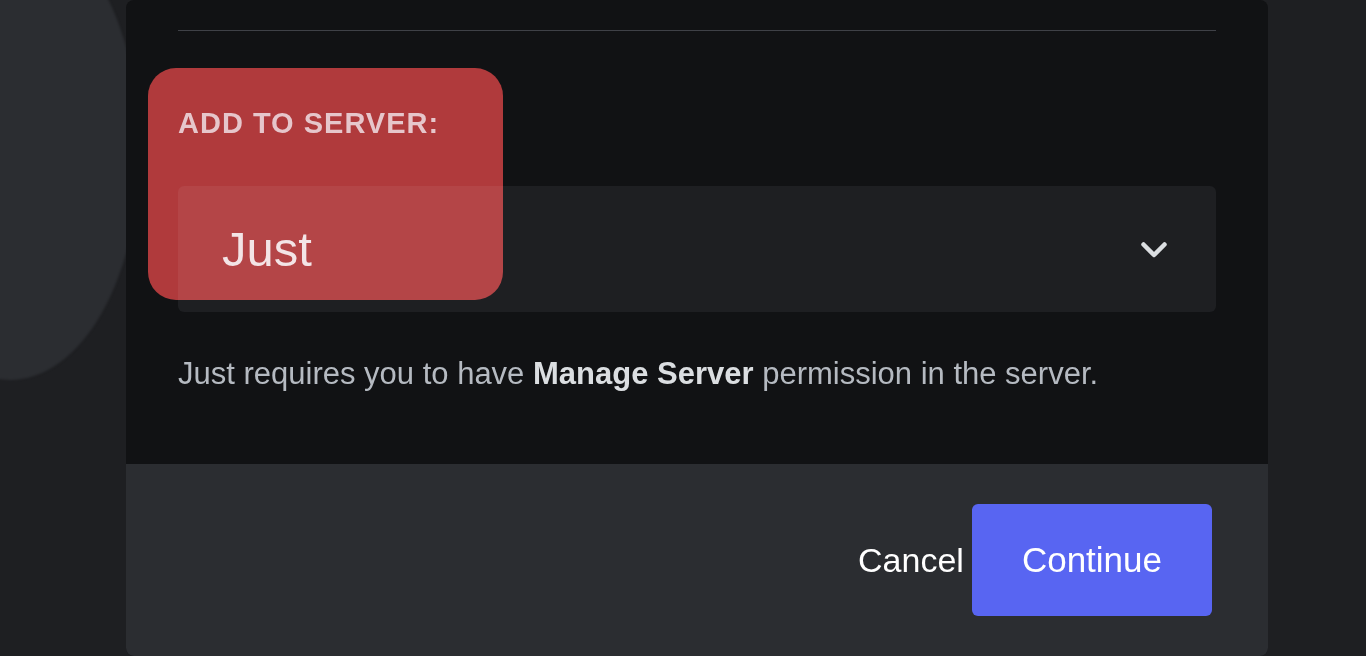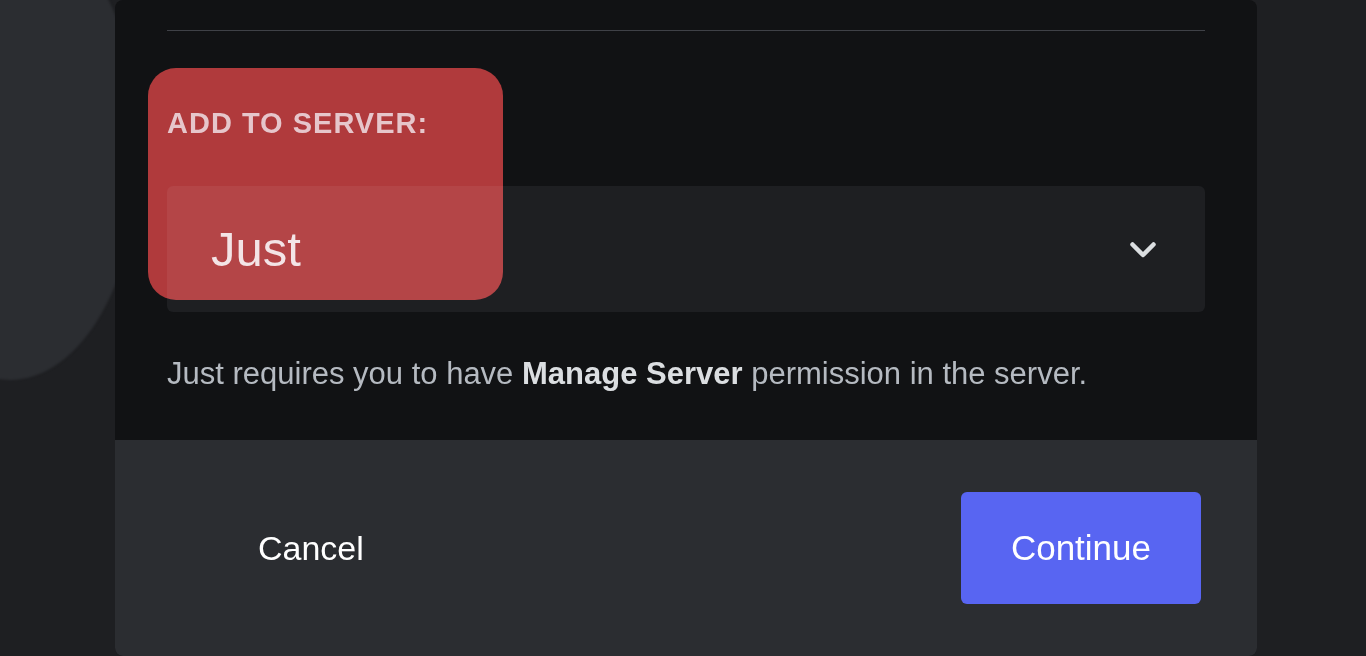--- a/index.html
+++ b/index.html
@@ -14,21 +14,21 @@
       left: -120px;
       top: -80px;
       width: 260px;
       height: 460px;
       background: #2b2d31;
       border-radius: 50%;
       filter: blur(1px);
     }
     .modal {
       position: absolute;
-      left: 115px;
+      left: 126px;
       top: 0;
       width: 1142px;
       height: 656px;
       background: #111214;
       display: flex;
       flex-direction: column;
       border-radius: 8px;
     }
     .modal-body {
       flex: 1;
@@ -77,24 +77,24 @@
       font-size: 31px;
       color: #b5bac1;
       line-height: 1.3;
     }
     .permission-note b {
       color: #dbdee1;
       font-weight: 600;
     }
     .modal-footer {
       background: #2b2d31;
-      height: 216px;
+      height: 192px;
       display: flex;
       align-items: center;
-      justify-content: space-between;
+      justify-content: flex-end;
       padding: 0 56px 0 135px;
       border-radius: 0 0 8px 8px;
     }
     .cancel-btn {
       background: transparent;
       border: none;
       color: #ffffff;
       font-size: 34px;
       font-weight: 500;
       cursor: pointer;

